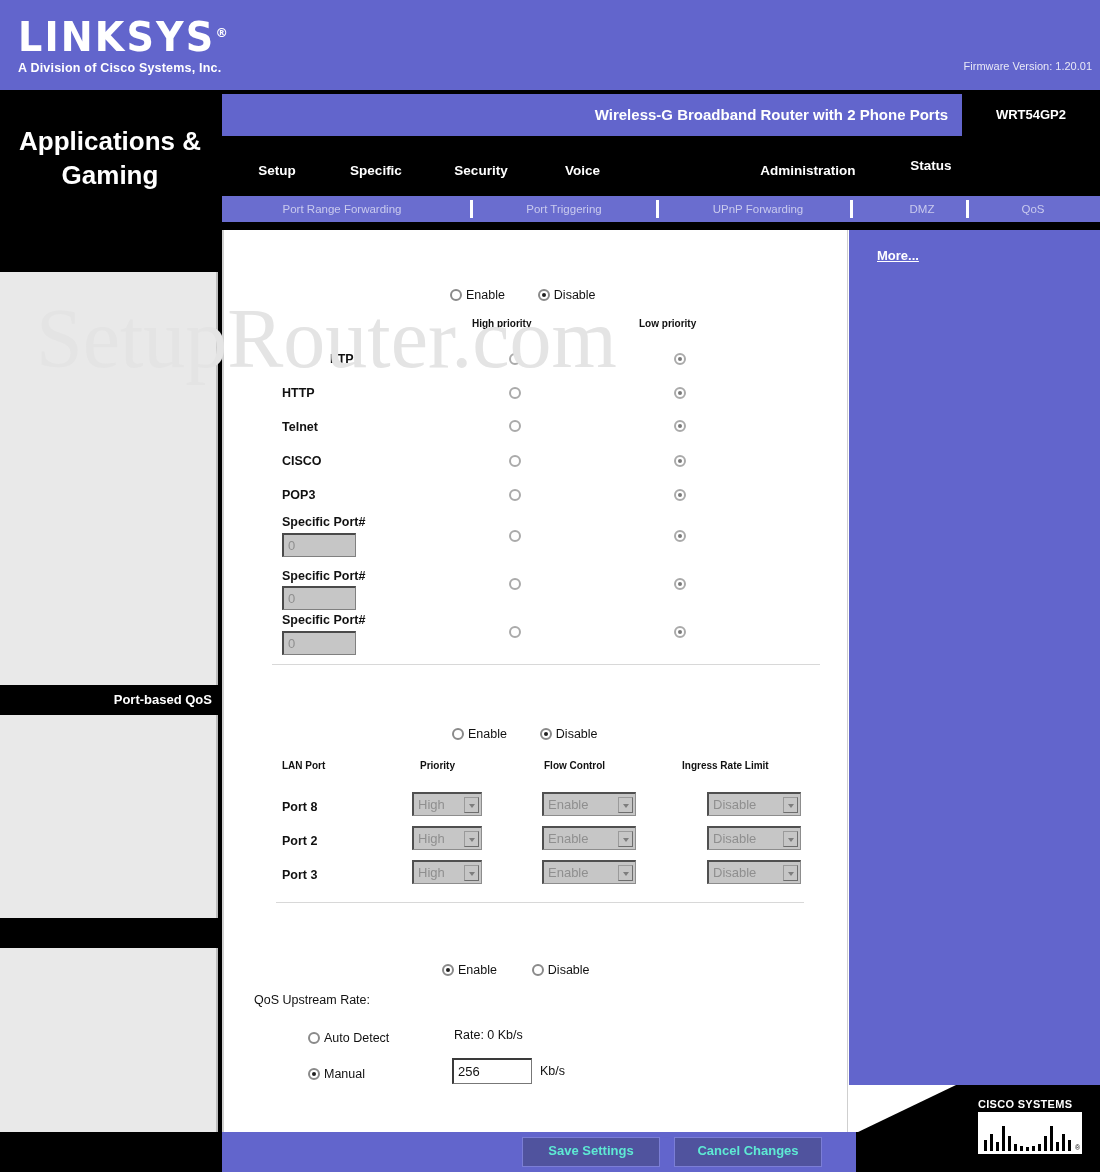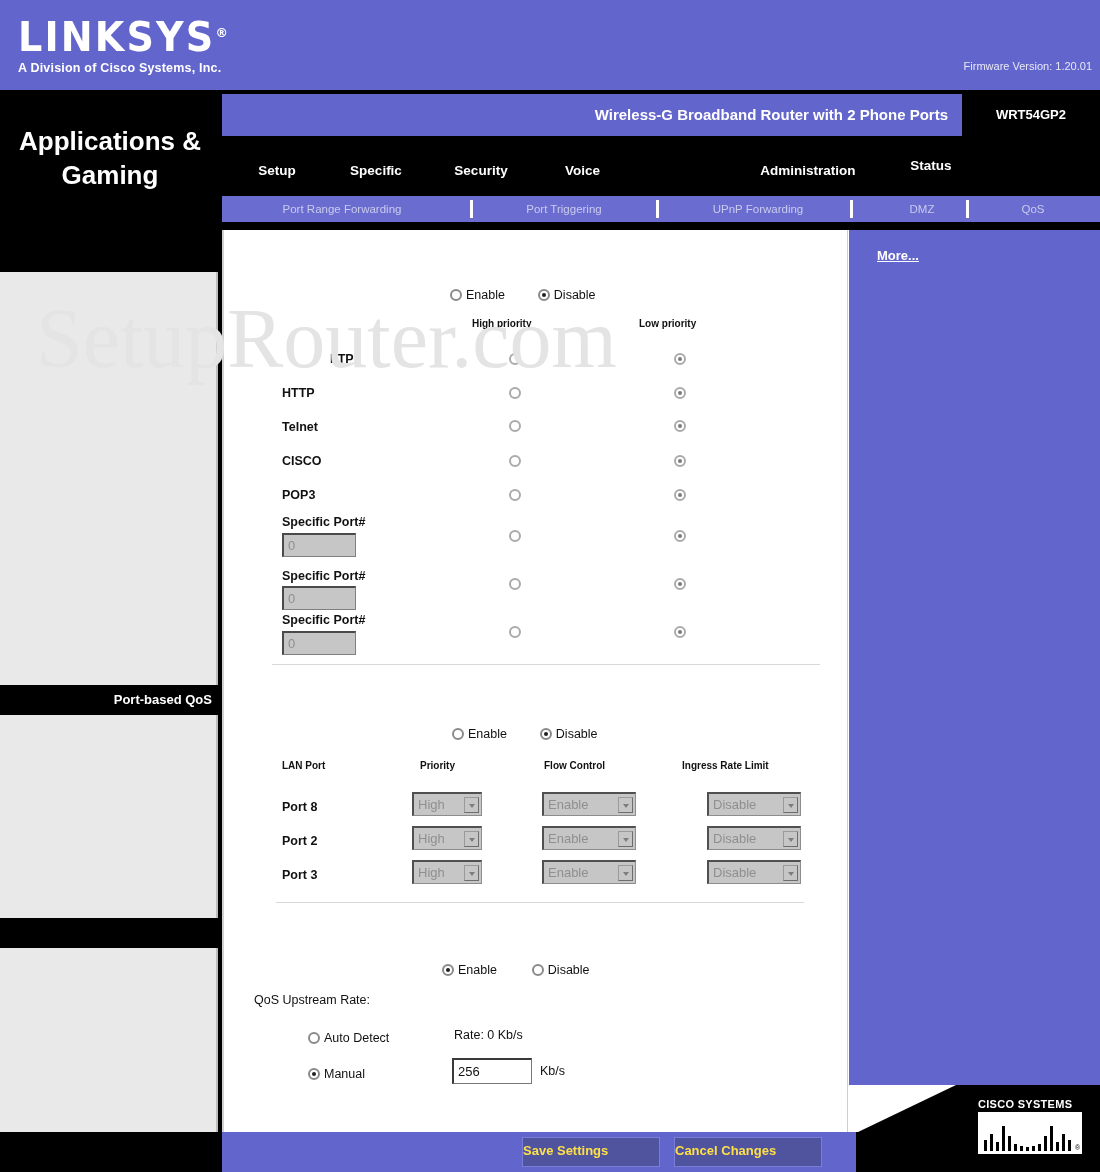--- a/index.html
+++ b/index.html
@@ -197,22 +197,23 @@
   }
   .footer-purple {
     position: absolute; left: 222px; top: 1132px;
     width: 634px; height: 40px;
     background: #6265cc;
   }
   .btn {
     position: absolute; top: 1137px;
     height: 30px;
     background: #50539e;
-    color: #fde047;
+    color: #5eead4;
     font-size: 13px; font-weight: bold;
+    text-align: center;
     line-height: 26px;
     border: 1px solid #7b7ed6;
     cursor: pointer;
   }
 
   .cisco-black {
     position: absolute; left: 856px; top: 1085px;
     width: 244px; height: 87px;
     background: #000000;
     clip-path: polygon(100px 0, 244px 0, 244px 87px, 0 87px, 0 48px);

